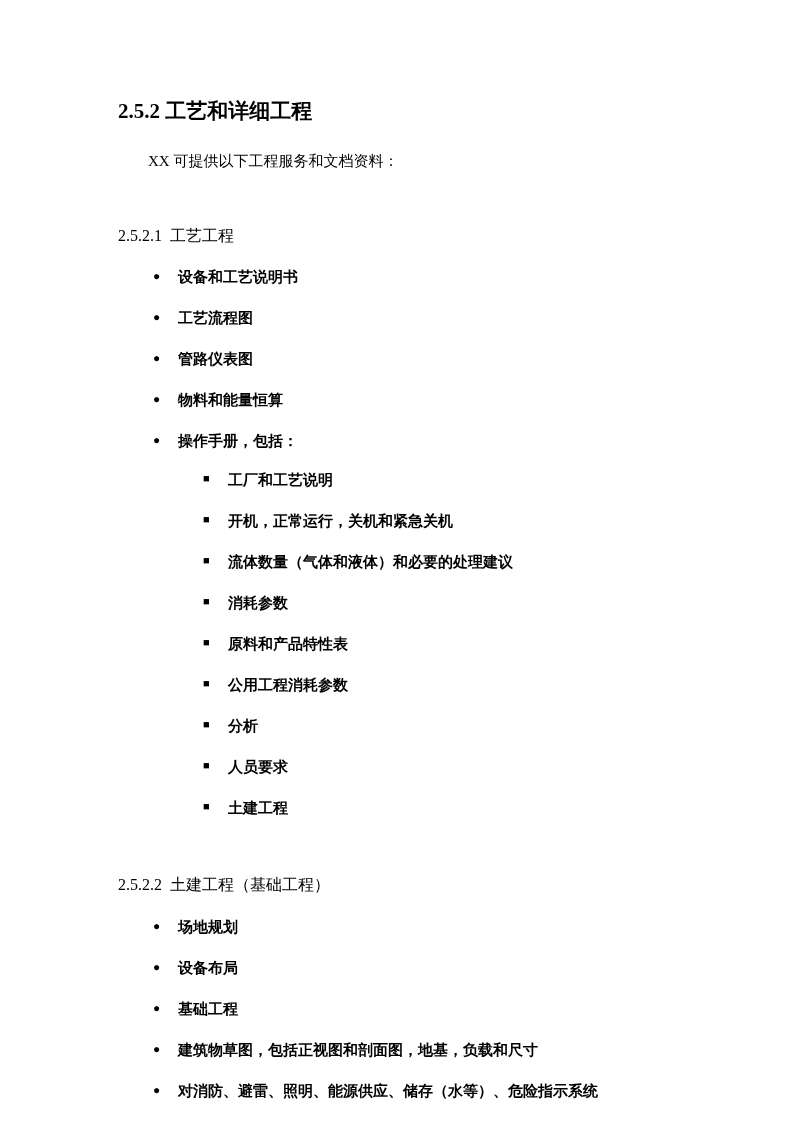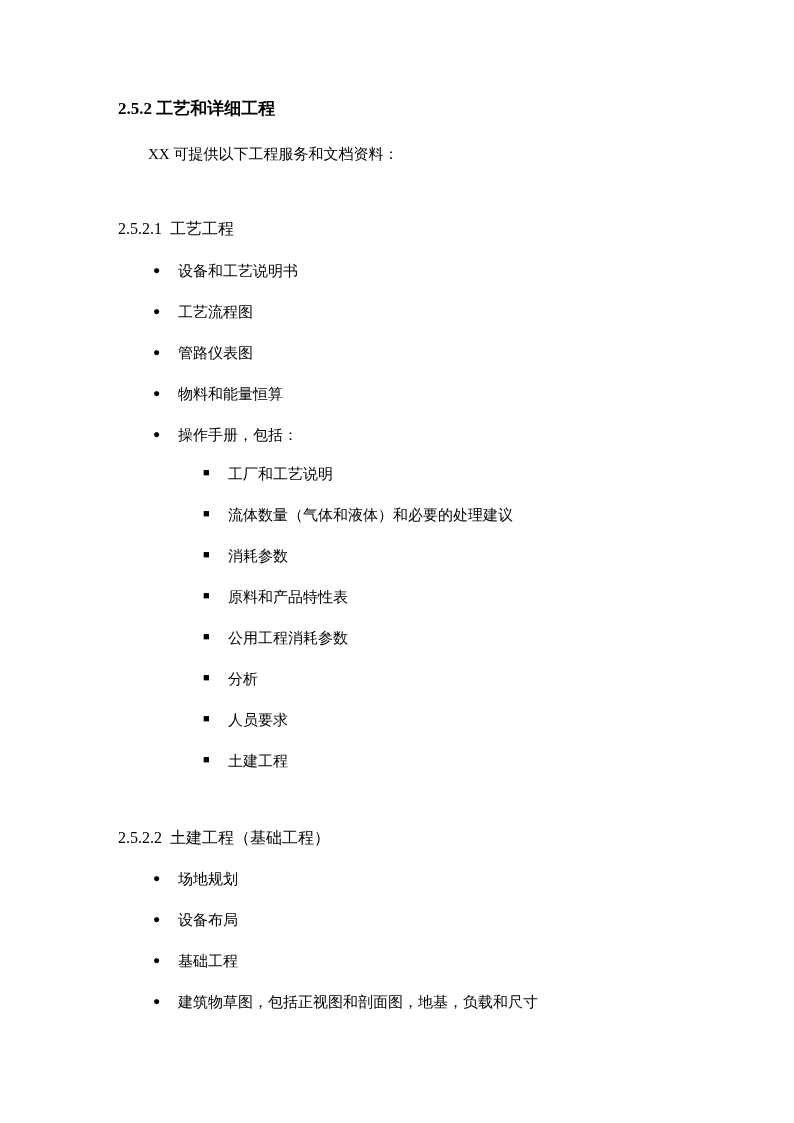--- a/index.html
+++ b/index.html
@@ -12,35 +12,36 @@
       height: 1123px;
       margin: 0;
       padding: 0;
       box-sizing: border-box;
     }
     .page {
       padding: 95px 110px 60px 118px;
     }
     .section-heading {
       font-weight: bold;
-      font-size: 17px;
+      font-size: 21px;
       margin-bottom: 20px;
     }
     .intro-line {
       text-indent: 2em;
       margin-bottom: 50px;
     }
     .subsection-heading {
       font-size: 16px;
       margin-bottom: 14px;
     }
     .bullet-list {
       list-style: none;
       padding: 0;
       margin: 16px 0 50px 0;
+      font-weight: bold;
     }
     .bullet-list > li {
       position: relative;
       padding-left: 60px;
       margin-bottom: 14px;
       line-height: 1.8;
     }
     .bullet-list > li::before {
       content: "●";
       position: absolute;
@@ -87,35 +88,37 @@
   </div>
 
   <ul class="bullet-list">
     <li><span>设备和工艺说明书</span></li>
     <li><span>工艺流程图</span></li>
     <li><span>管路仪表图</span></li>
     <li><span>物料和能量恒算</span></li>
     <li><span>操作手册，包括：</span>
       <ul class="square-list">
         <li>工厂和工艺说明</li>
+        <li>开机，正常运行，关机和紧急关机</li>
         <li>流体数量（气体和液体）和必要的处理建议</li>
         <li>消耗参数</li>
         <li>原料和产品特性表</li>
         <li>公用工程消耗参数</li>
         <li>分析</li>
         <li>人员要求</li>
         <li>土建工程</li>
       </ul>
     </li>
   </ul>
 
   <div class="subsection-heading">
     <span>2.5.2.2</span>&nbsp;&nbsp;<span>土建工程（基础工程）</span>
   </div>
 
   <ul class="bullet-list last">
     <li><span>场地规划</span></li>
     <li><span>设备布局</span></li>
     <li><span>基础工程</span></li>
     <li><span>建筑物草图，包括正视图和剖面图，地基，负载和尺寸</span></li>
+    <li><span>对消防、避雷、照明、能源供应、储存（水等）、危险指示系统</span></li>
   </ul>
 
 </div>
 
 </body></html>

